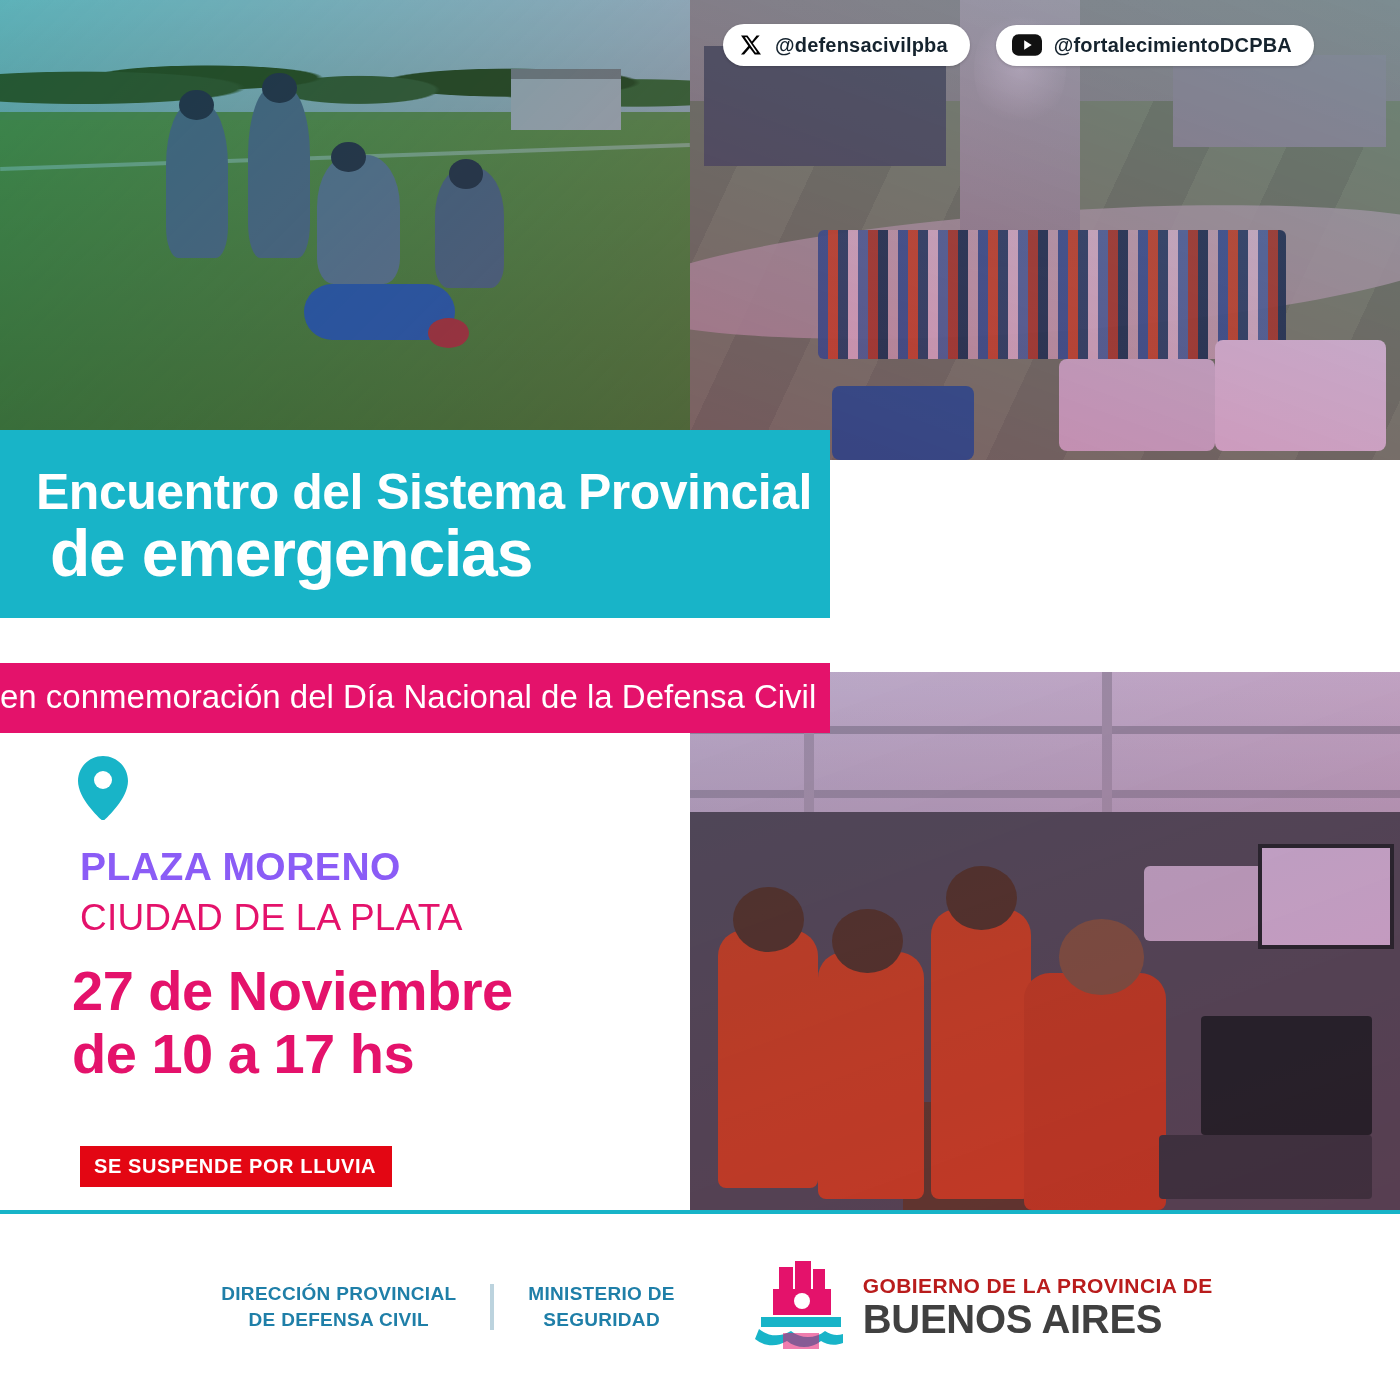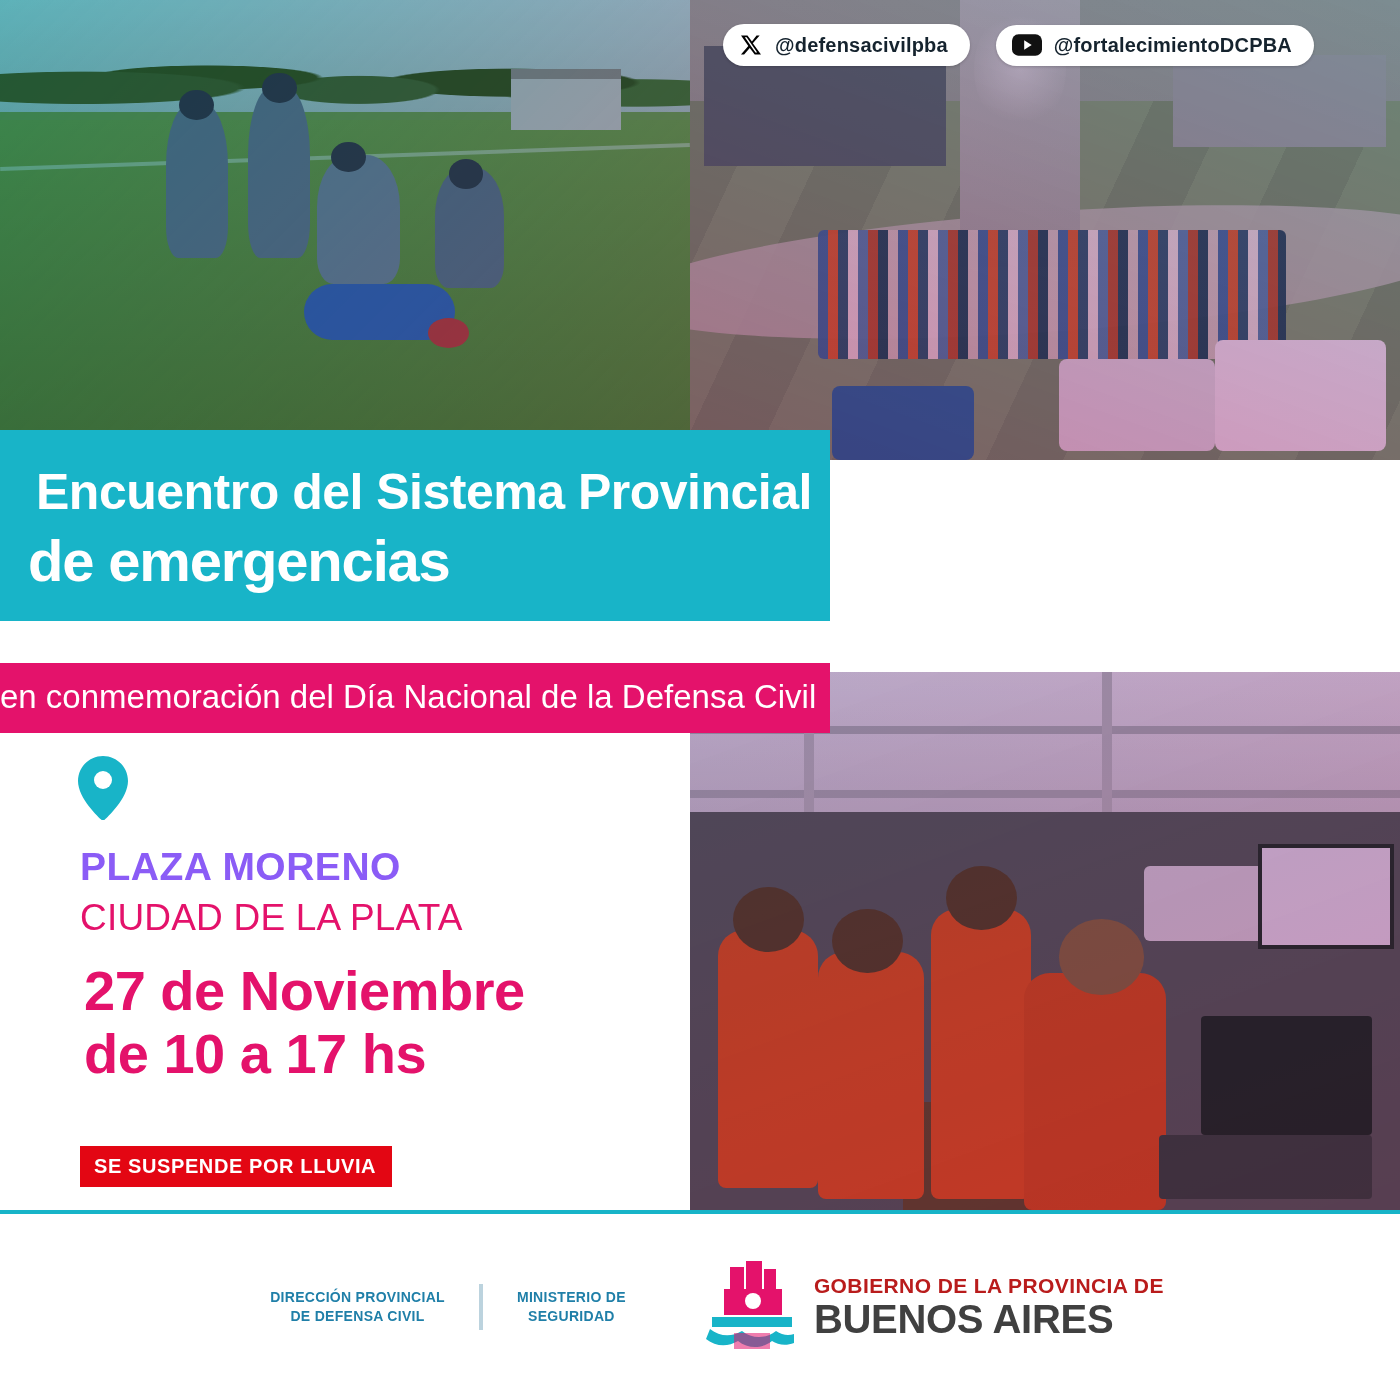--- a/index.html
+++ b/index.html
@@ -154,27 +154,27 @@
   }
   .title-line1 {
     font-size: 50px;
     font-weight: bold;
     color: #ffffff;
     padding-left: 36px;
     letter-spacing: -.5px;
     line-height: 1.05;
   }
   .title-line2 {
-    font-size: 58px;
+    font-size: 66px;
     font-weight: bold;
     color: #ffffff;
-    padding-left: 28px;
+    padding-left: 50px;
     letter-spacing: -1.2px;
     line-height: 1.05;
-    margin-top: 12px;
+    margin-top: 0;
   }
   .subtitle-block {
     position: absolute;
     left: 0; top: 663px;
     width: 830px;
     background: #e4126b;
     padding: 14px 0 16px 0;
   }
   .subtitle-text {
     font-size: 33px;
@@ -198,21 +198,21 @@
   }
   .city {
     position: absolute;
     left: 80px; top: 897px;
     font-size: 37px;
     color: #e4126b;
     letter-spacing: .2px;
   }
   .date {
     position: absolute;
-    left: 84px; top: 960px;
+    left: 72px; top: 960px;
     font-size: 56px;
     font-weight: bold;
     color: #e4126b;
     line-height: 1.12;
     letter-spacing: -.5px;
   }
   .rain {
     position: absolute;
     left: 80px; top: 1146px;
     background: #e30613;
@@ -234,21 +234,21 @@
   .footer-inner {
     position: absolute;
     left: 0; top: 0;
     width: 1400px; height: 186px;
     display: flex;
     align-items: center;
     justify-content: center;
     gap: 0;
   }
   .f-item {
-    font-size: 14px;
+    font-size: 19px;
     font-weight: bold;
     color: #1f7fa8;
     line-height: 1.35;
     text-align: center;
     letter-spacing: .3px;
     padding: 0 34px;
   }
   .f-div {
     width: 2px;
     height: 46px;

